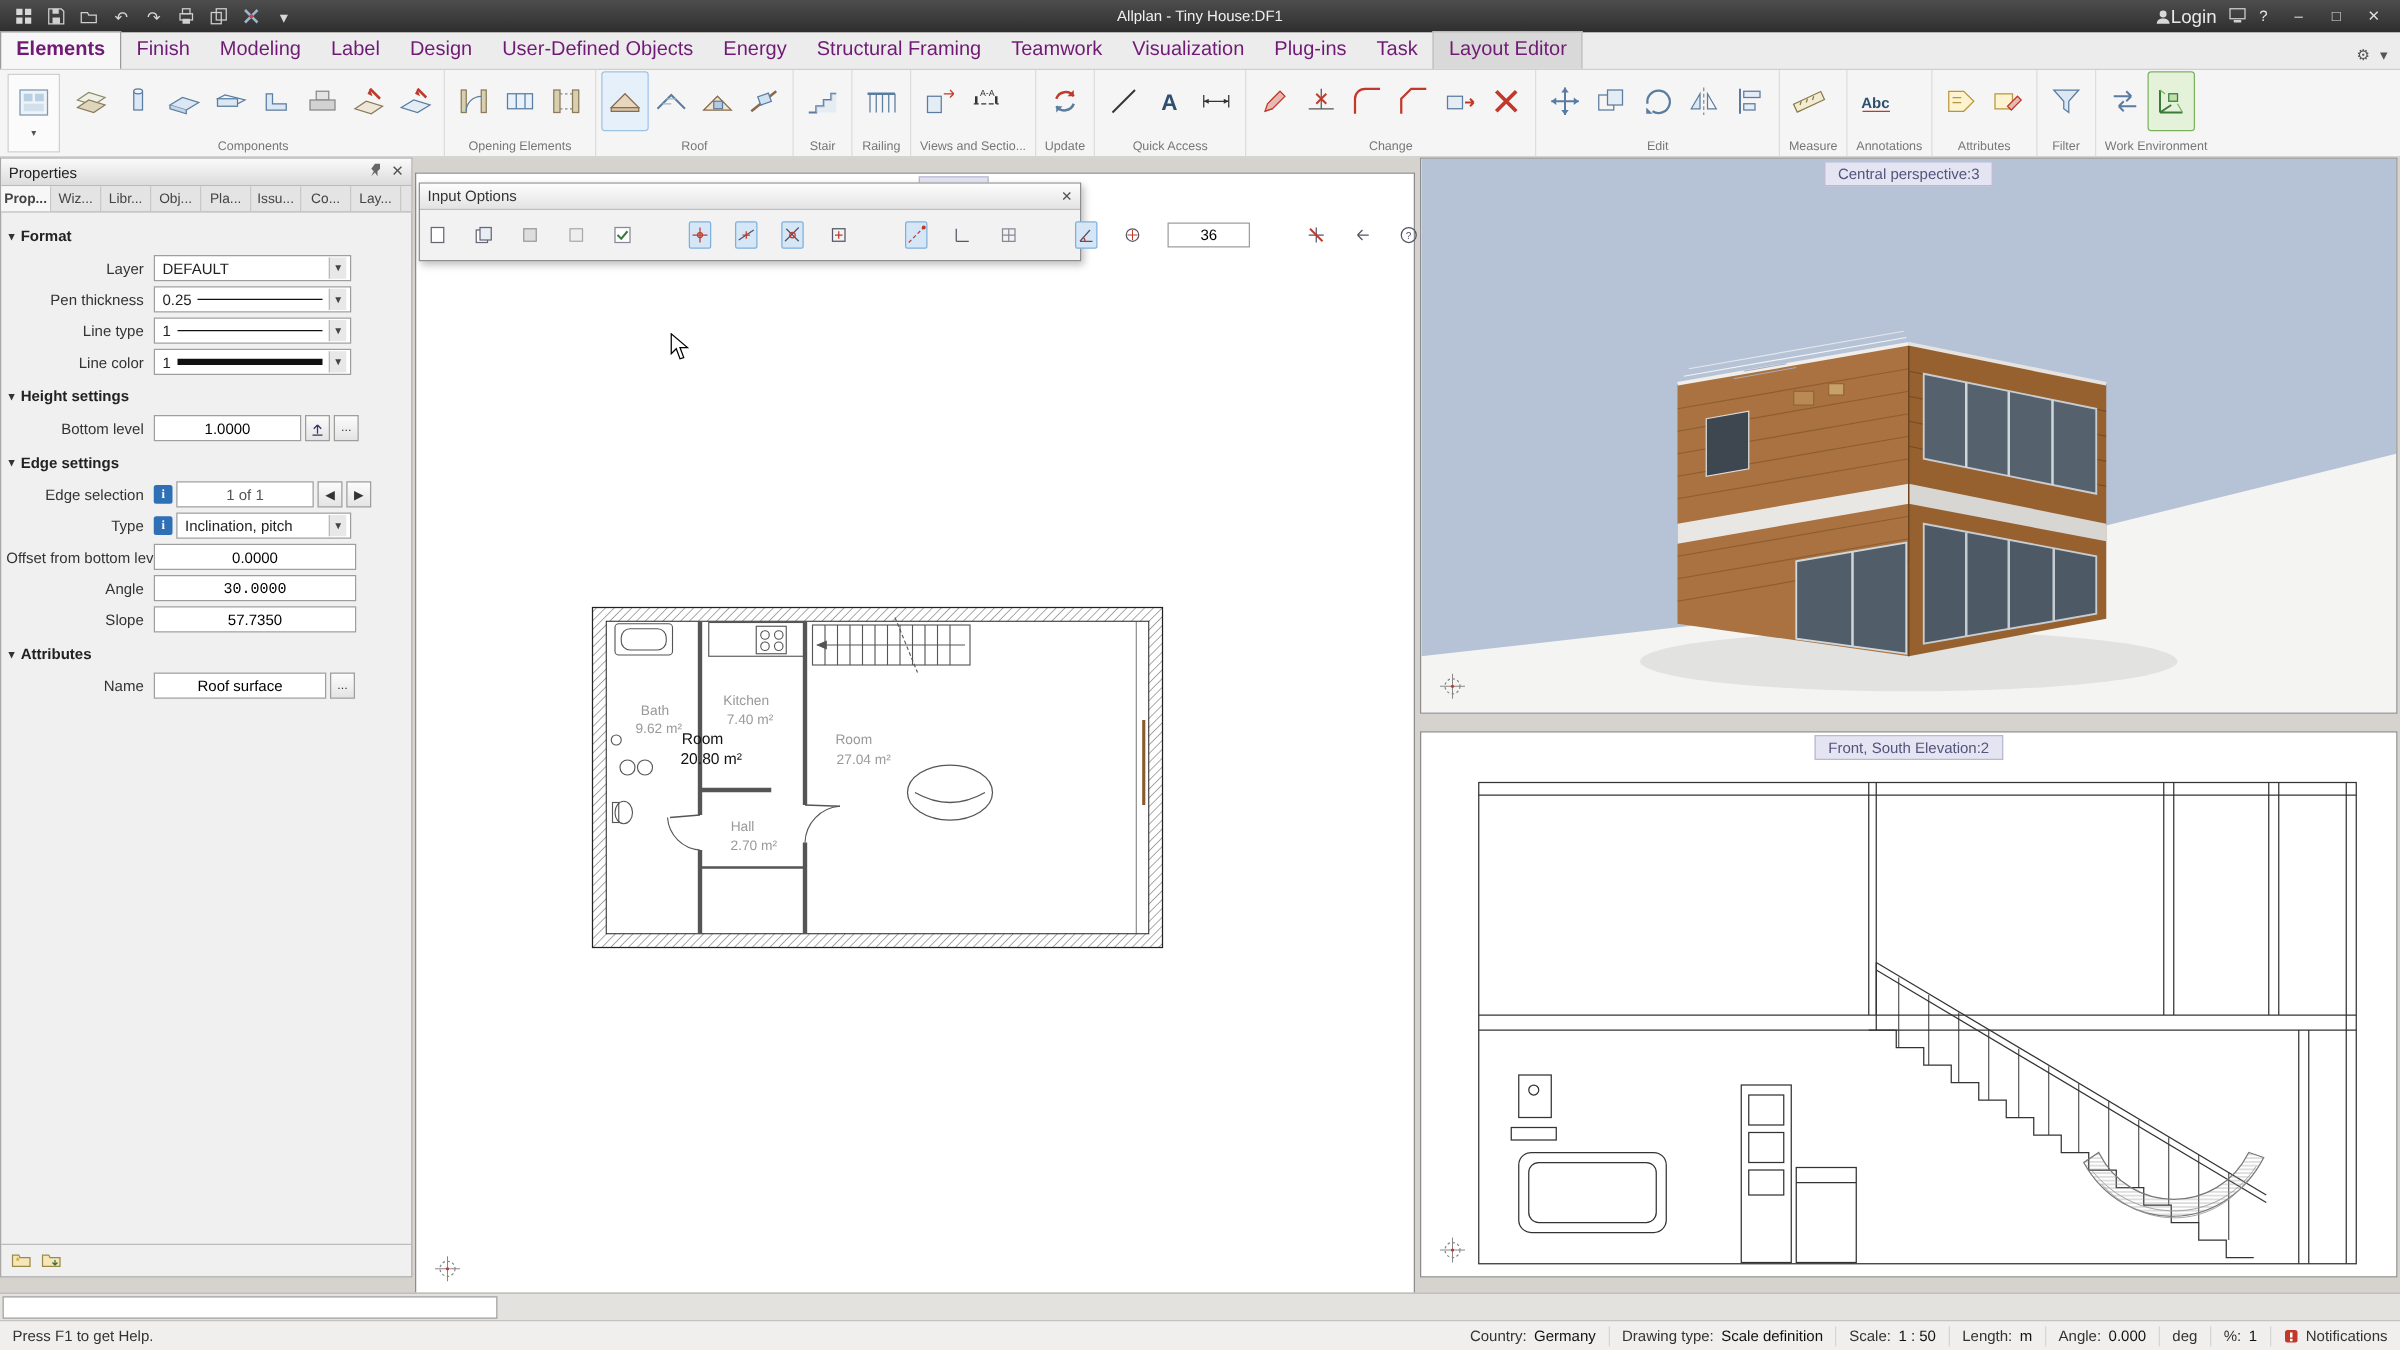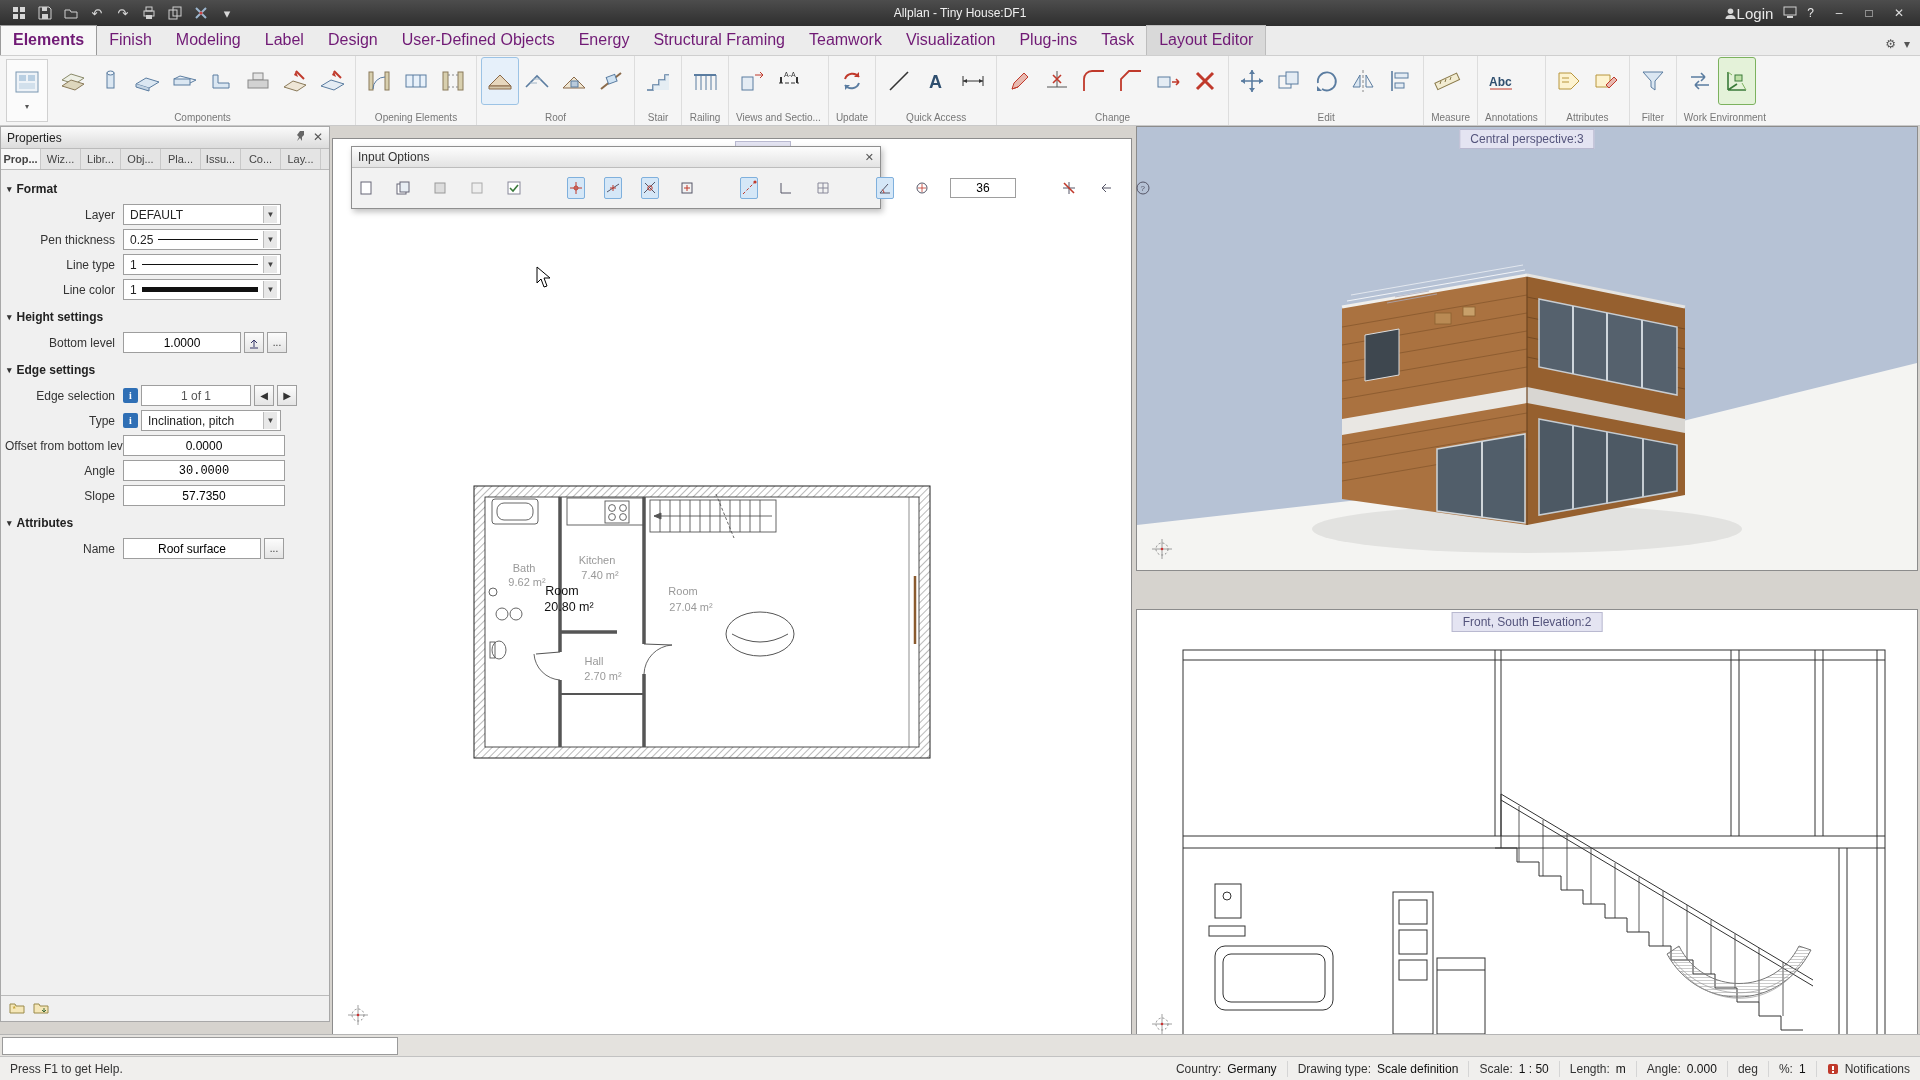--- a/index.html
+++ b/index.html
@@ -60,26 +60,26 @@
   .colorsample { flex:1; height:5px; background:#111; }
   .tin { height:21px; border:1px solid #9e9e9e; background:#fff; font-size:12px; text-align:center; font-family:"Liberation Sans",sans-serif; }
   .sqbtn { width:20px; height:21px; border:1px solid #9e9e9e; background:linear-gradient(#fcfcfc,#e4e4e4); display:flex; align-items:center; justify-content:center; font-size:10px; color:#333; }
   .infoi { width:15px; height:15px; background:#2f6fb5; color:#fff; border-radius:2px; font-size:10px; font-weight:bold; display:flex; align-items:center; justify-content:center; font-family:"Liberation Serif",serif; }
   .props-foot { height:26px; border-top:1px solid #bbb; display:flex; align-items:center; gap:8px; padding:0 8px; }
 
   
   .viewport { position:absolute; background:#fff; border:1px solid #8c8c8c; }
   .vp-plan { left:332px; top:12px; width:800px; height:899px; }
   .vp-persp { left:1136px; top:0; width:782px; height:445px; overflow:hidden;text-align:center; }
-  .vp-elev  { left:1136px; top:459px; width:782px; height:437px; overflow:hidden;margin-top:24px; }
+  .vp-elev  { left:1136px; top:459px; width:782px; height:437px; overflow:hidden; }
   .vptag { position:absolute; top:2px; left:50%; transform:translateX(-50%); background:#e4e4f2; border:1px solid #b9b9d0; color:#54547c; font-size:12px; padding:2px 10px; white-space:nowrap; z-index:4; }
   .origin { position:absolute; left:14px; bottom:10px; width:22px; height:22px; }
 
   
-  .inputopts { position:absolute; left:351px; top:20px; width:530px; background:#f2f2f2; border:1px solid #8f8f8f; box-shadow:2px 3px 6px rgba(0,0,0,.25); z-index:40; }
+  .inputopts { position:absolute; left:335px; top:20px; width:530px; background:#f2f2f2; border:1px solid #8f8f8f; box-shadow:2px 3px 6px rgba(0,0,0,.25); z-index:40; }
   .io-head { height:21px; background:linear-gradient(#fdfdfd,#e3e3e3); border-bottom:1px solid #bdbdbd; display:flex; align-items:center; padding:0 6px; font-size:12px; color:#333; }
   .io-head .x { margin-left:auto; color:#555; font-size:11px; }
   .io-body { height:40px; display:flex; align-items:center; gap:19px; padding:0 5px; }
   .iob { width:21px; height:22px; display:flex; align-items:center; justify-content:center; border:1px solid transparent; border-radius:2px; }
   .iob svg { width:16px; height:16px; }
   .iob.pressed { background:#d5e7f7; border-color:#7fb0dd; }
   .io-num { width:66px; height:20px; border:1px solid #9e9e9e; background:#fff; text-align:center; font-size:12px; font-family:"Liberation Sans",sans-serif; }
   .io-sep { width:1px; height:20px; background:#c9c9c9; margin:0 3px; }
 
   

